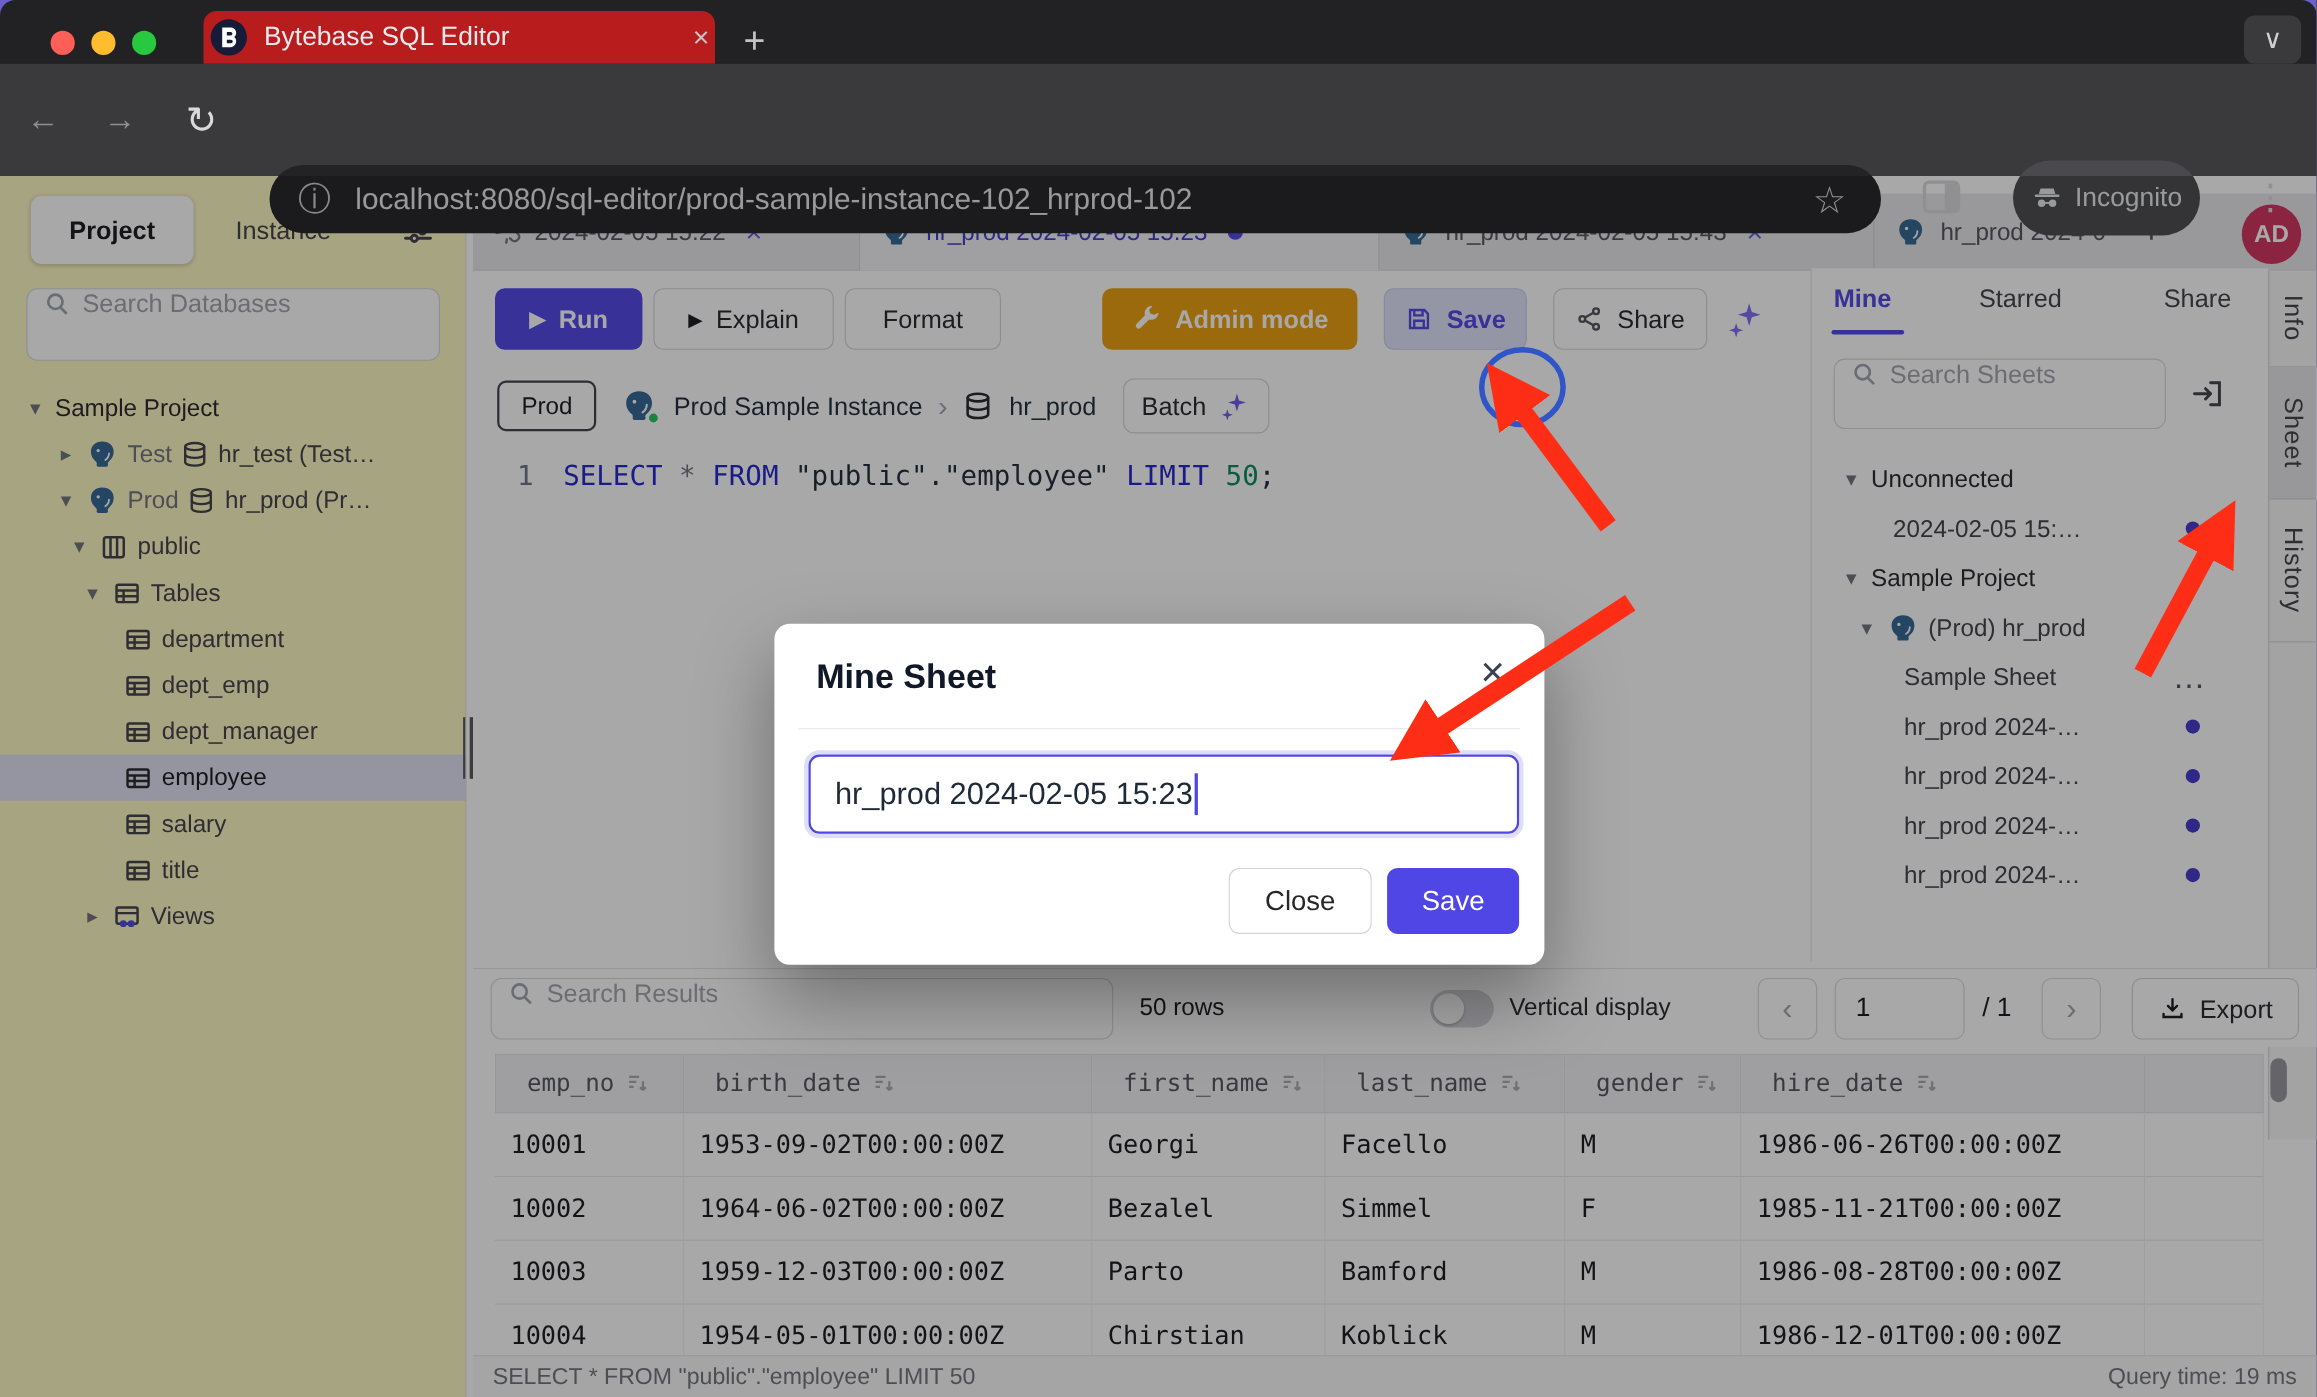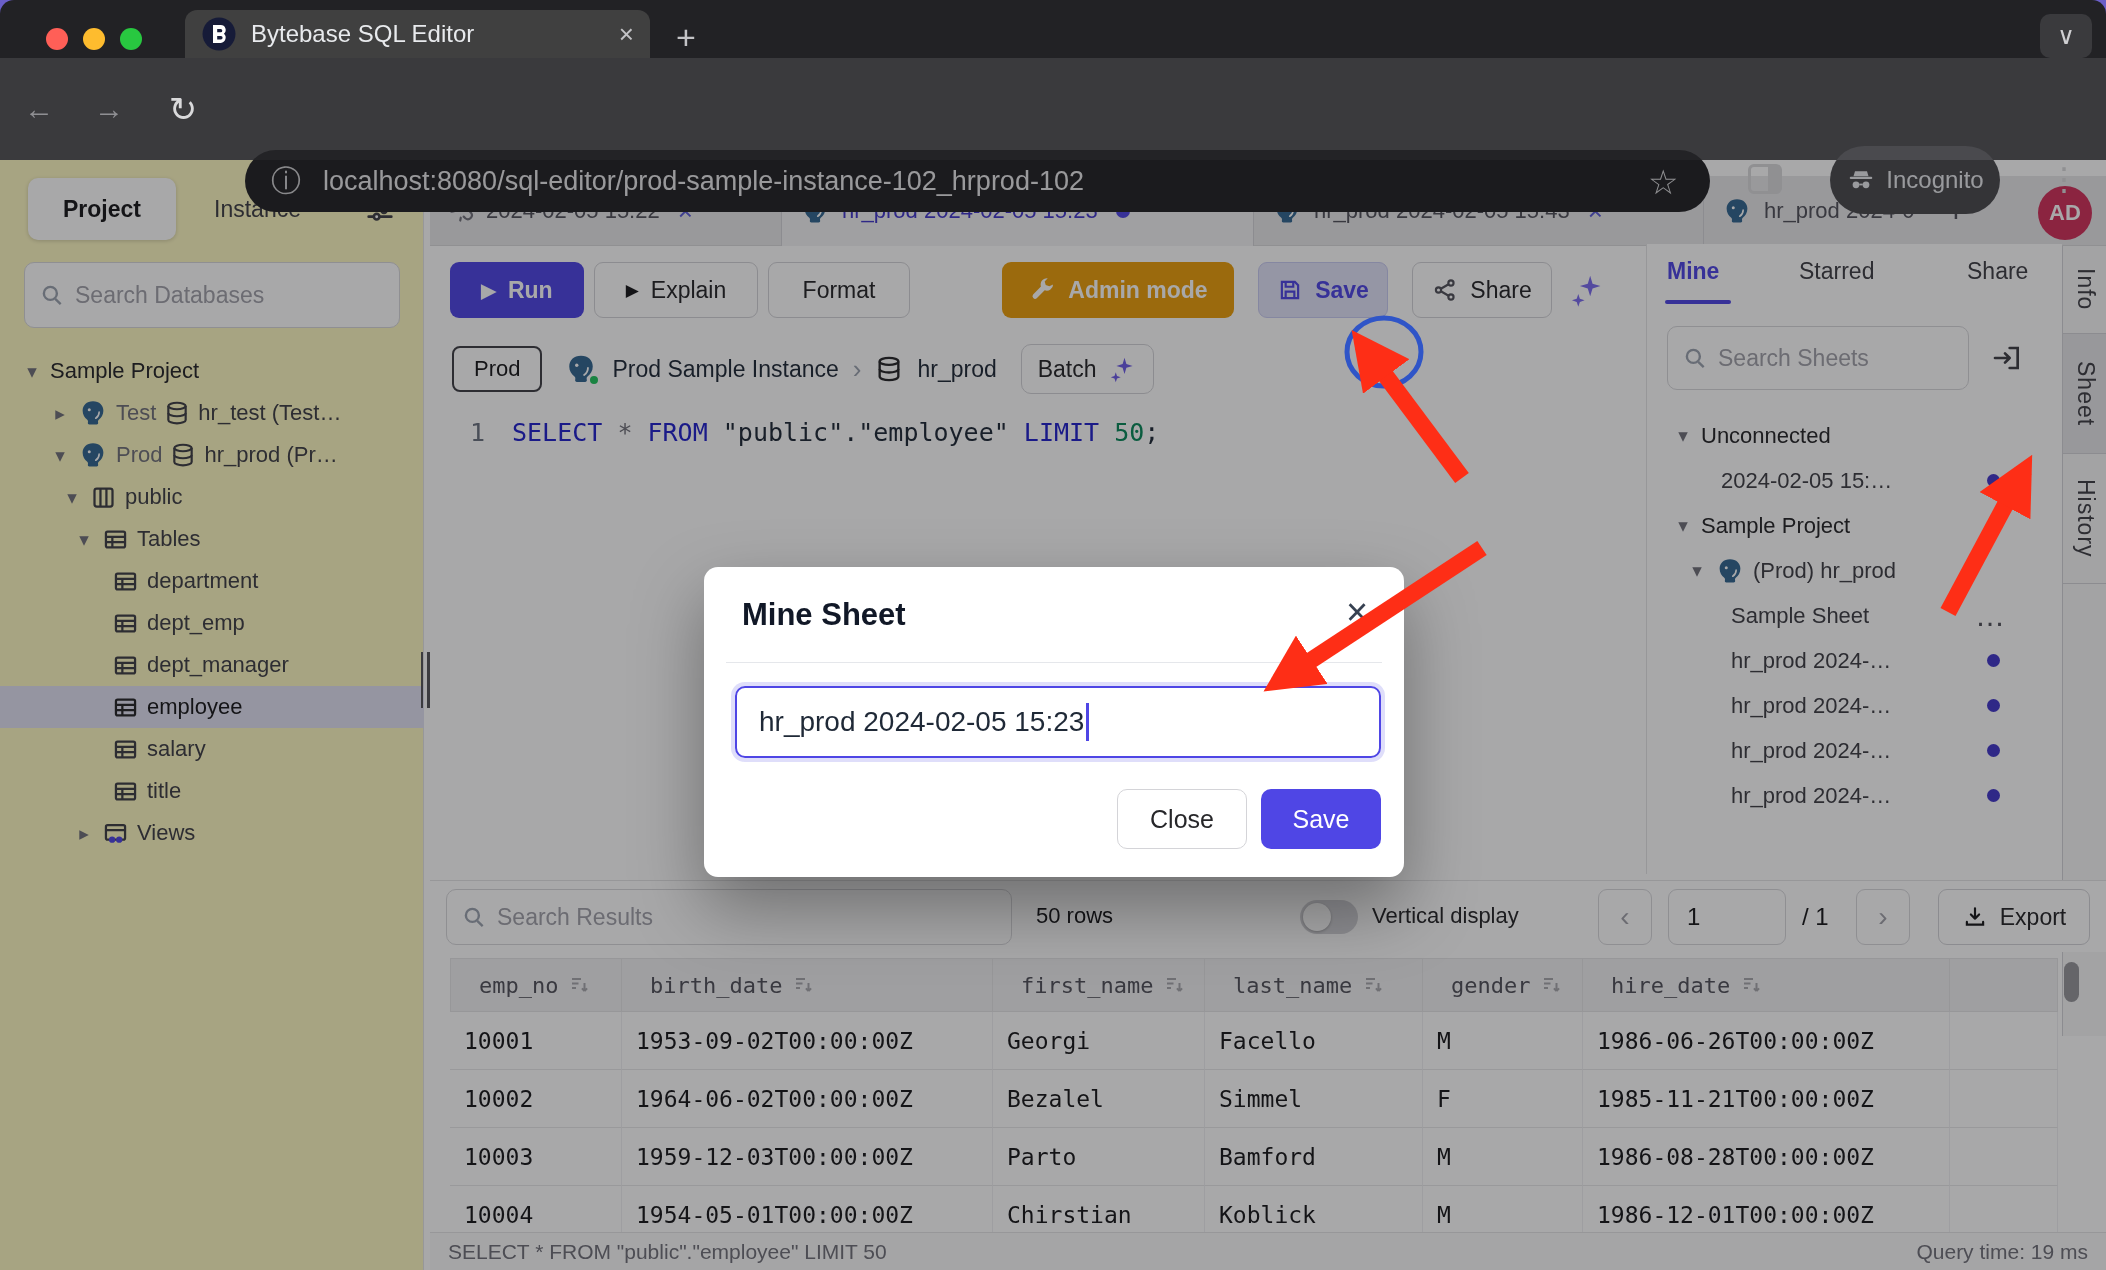--- a/index.html
+++ b/index.html
@@ -5,35 +5,35 @@
   * { margin:0; padding:0; box-sizing:border-box; }
   body { background:#111; font-family:"Liberation Sans", sans-serif; }
   .screen { position:relative; width:2106px; height:1270px; overflow:hidden; background:#6b5fc9; }
   .abs { position:absolute; }
   .row { display:flex; align-items:center; }
   svg { display:block; }
 
   
   .chrome { position:absolute; left:0; top:0; width:2106px; height:160px; background:#222225; border-radius:14px 14px 0 0; z-index:10; }
   .tlight { width:22px; height:22px; border-radius:50%; margin-right:15px; }
-  .btab { position:absolute; left:185px; top:10px; width:465px; height:48px; background:#404040; border-radius:12px 12px 0 0; display:flex; align-items:center; padding:0 16px; }
+  .btab { position:absolute; left:185px; top:10px; width:465px; height:48px; background:#b91c1c; border-radius:12px 12px 0 0; display:flex; align-items:center; padding:0 5px; }
   .chrome-toolbar { position:absolute; left:0; top:58px; width:2106px; height:102px; background:#3a3a3d; }
   .navglyph { font-size:30px; color:#8f8f93; width:50px; text-align:center; }
   .urlpill { position:absolute; left:245px; top:92px; width:1465px; height:62px; background:#232326; border-radius:31px; display:flex; align-items:center; padding:0 26px; }
   .incog { position:absolute; left:1830px; top:88px; width:170px; height:68px; background:#4a4a4e; border-radius:34px; display:flex; align-items:center; justify-content:center; gap:10px; color:#e8eaed; font-size:24px; }
   .winchev { position:absolute; left:2040px; top:14px; width:52px; height:44px; background:#3a3a3d; border-radius:10px; color:#cfcfd2; font-size:24px; display:flex; align-items:center; justify-content:center; }
 
   
   .app { position:absolute; left:0; top:160px; width:2106px; height:1110px; background:#fff; z-index:1; font-size:22px; color:#3f3f46; }
 
   
   .lsb { position:absolute; left:0; top:0; width:424px; height:1110px; background:#fef9c3; border-right:1px solid #e4e4e7; }
   .seg-active { position:absolute; left:28px; top:18px; width:148px; height:62px; background:#fff; border-radius:10px; box-shadow:0 1px 4px rgba(0,0,0,.18); display:flex; align-items:center; justify-content:center; font-weight:600; color:#18181b; font-size:23px; }
   .seg-idle { position:absolute; left:200px; top:18px; width:115px; height:62px; display:flex; align-items:center; justify-content:center; font-size:23px; color:#3f3f46; }
-  .search-box { background:#fff; border:1px solid #d8d8dc; border-radius:10px; display:flex; align-items:center; padding:0 14px; gap:10px; color:#a1a1aa; }
+  .search-box { background:#fff; border:1px solid #d8d8dc; border-radius:10px; display:flex; padding:0 14px; gap:10px; color:#a1a1aa; }
   .trow { position:absolute; height:42px; display:flex; align-items:center; width:424px; gap:8px; }
   .caret { color:#71717a; font-size:19px; width:20px; text-align:center; }
   .envname { color:#71717a; }
   .dbname { color:#3f3f46; white-space:nowrap; }
   .sel-row { background:#e2e2f2; }
   .splitter-handle { position:absolute; left:419px; top:492px; width:12px; height:56px; display:flex; gap:4px; justify-content:center; }
   .splitter-handle i { width:2.5px; height:56px; background:#55555a; }
 
   
   .tabbar { position:absolute; left:430px; top:16px; width:1676px; height:70px; background:#e8e8ea; border-bottom:1px solid #d9d9dc; display:flex; }

